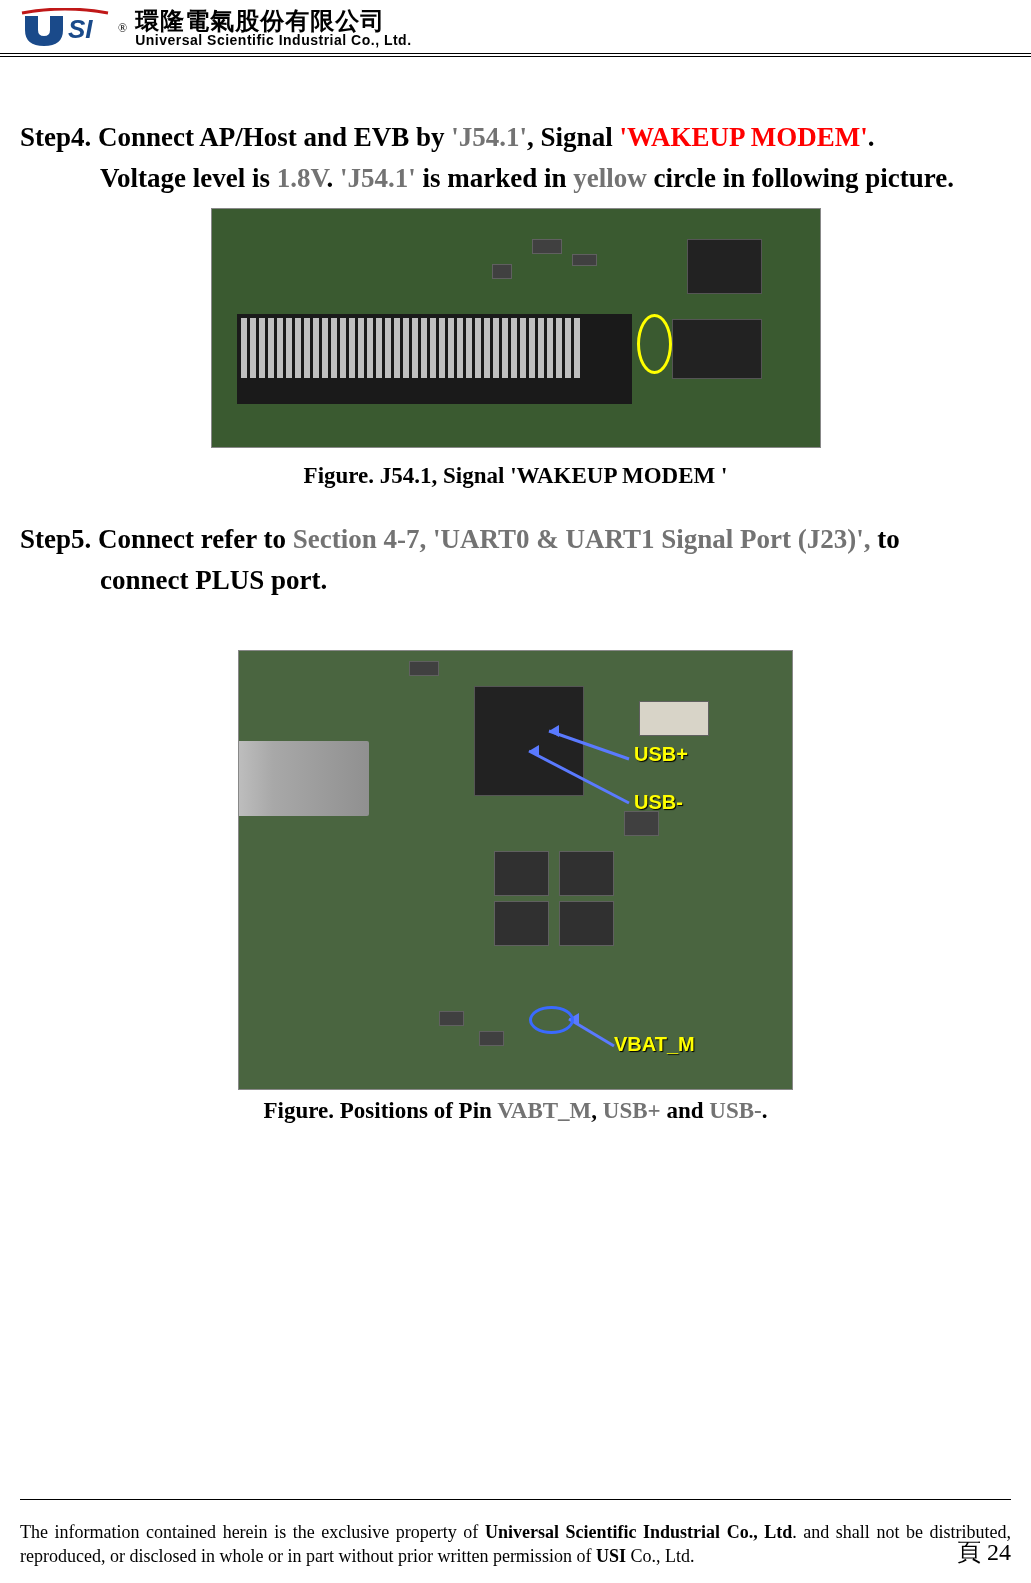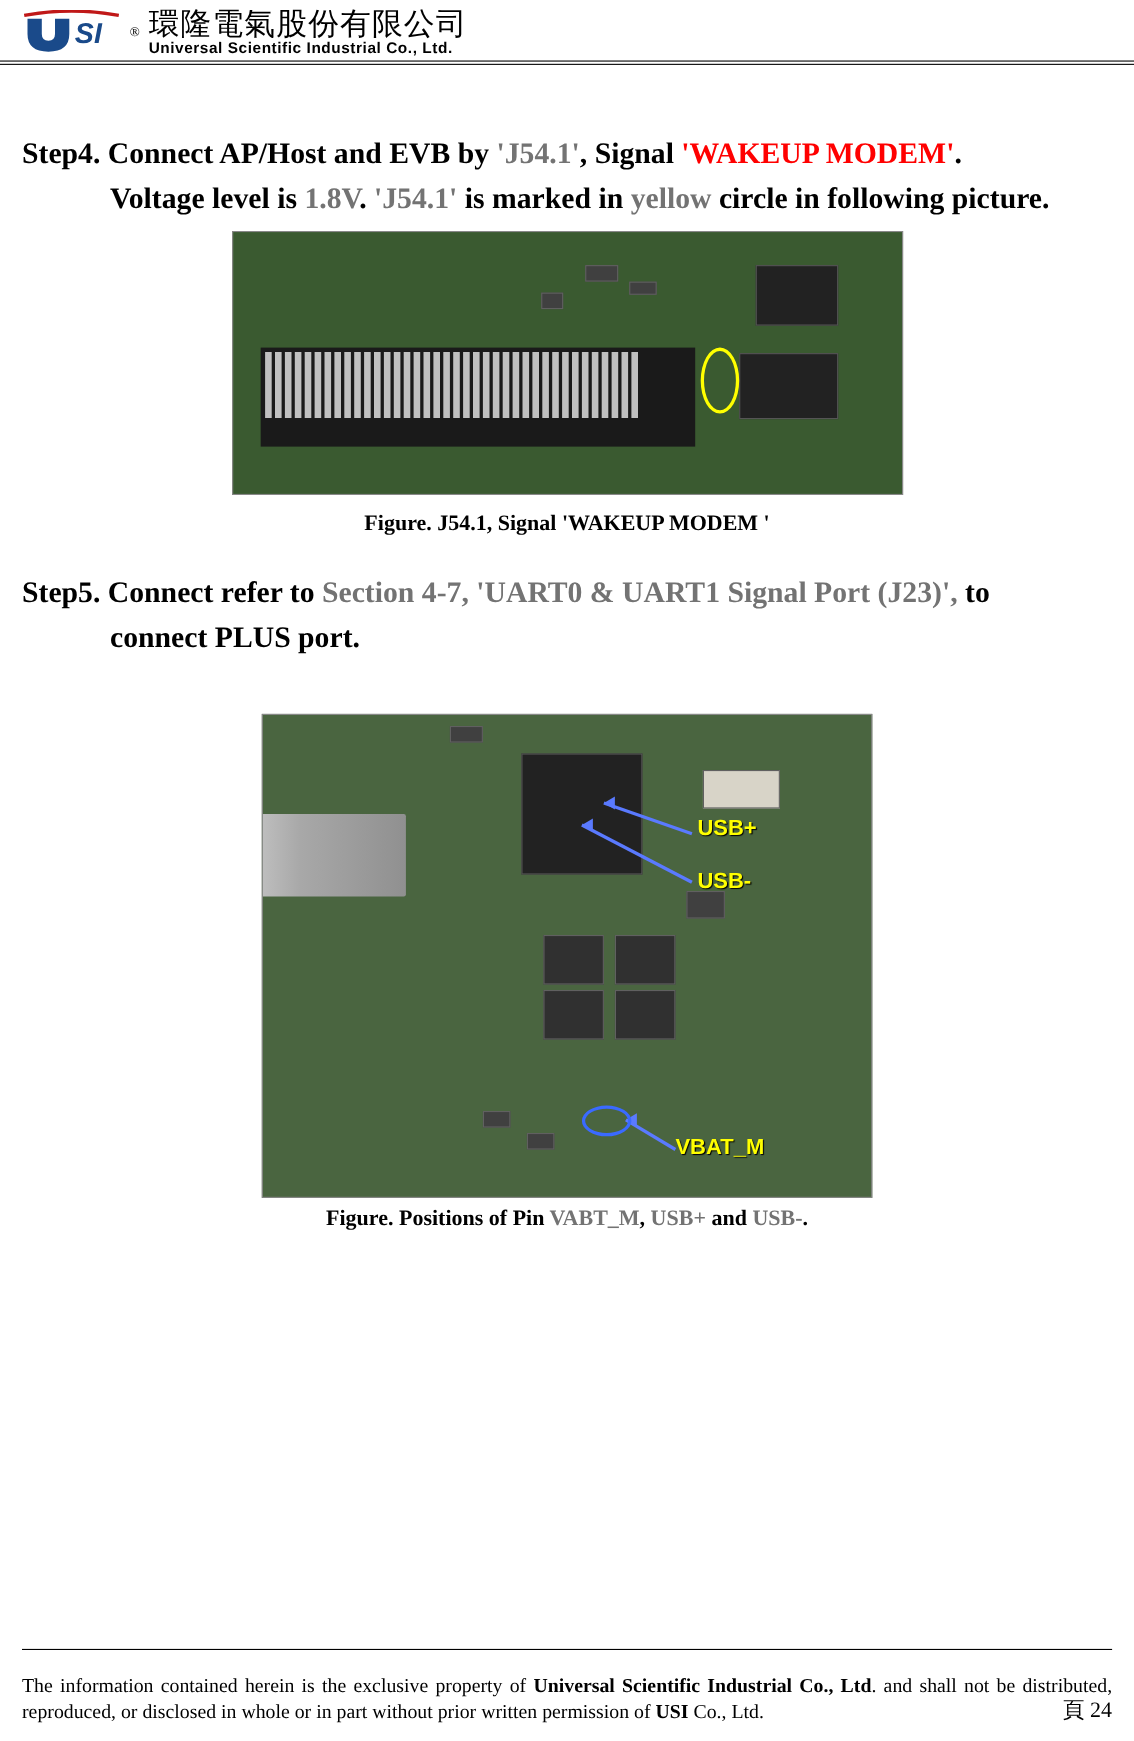--- a/index.html
+++ b/index.html
@@ -32,22 +32,22 @@
     .usi-logo-svg {
       width: 90px;
       height: 40px;
     }
     .logo-text {
       display: flex;
       flex-direction: column;
       line-height: 1;
     }
     .chinese-text {
-      font-size: 28px;
-      font-weight: normal;
+      font-size: 24px;
+      font-weight: bold;
       font-family: "SimSun", "Microsoft YaHei", sans-serif;
       letter-spacing: 1px;
     }
     .english-text {
       font-size: 14px;
       font-weight: bold;
       font-family: Arial, sans-serif;
       letter-spacing: 0.5px;
     }
     .reg-mark {
@@ -89,21 +89,21 @@
     .board-image-2 {
       width: 555px;
       height: 440px;
       margin: 0 auto 8px auto;
       background: #4a6540;
       position: relative;
       border: 1px solid #888;
       overflow: hidden;
     }
     .figure-caption {
-      font-size: 20px;
+      font-size: 23px;
       font-weight: bold;
       text-align: center;
     }
     .pin-header {
       position: absolute;
       background: #1a1a1a;
       height: 90px;
     }
     .pins {
       display: flex;
@@ -163,21 +163,21 @@
       font-size: 18px;
       line-height: 1.3;
     }
     .footer-text {
       text-align: justify;
     }
     .page-num {
       position: absolute;
       right: 0;
       bottom: 0;
-      font-size: 20px;
+      font-size: 24px;
       margin-top: 48px;
     }
     .smd-comp {
       position: absolute;
       background: #404040;
       border: 1px solid #606060;
     }
   </style>
 </head>
 <body>

